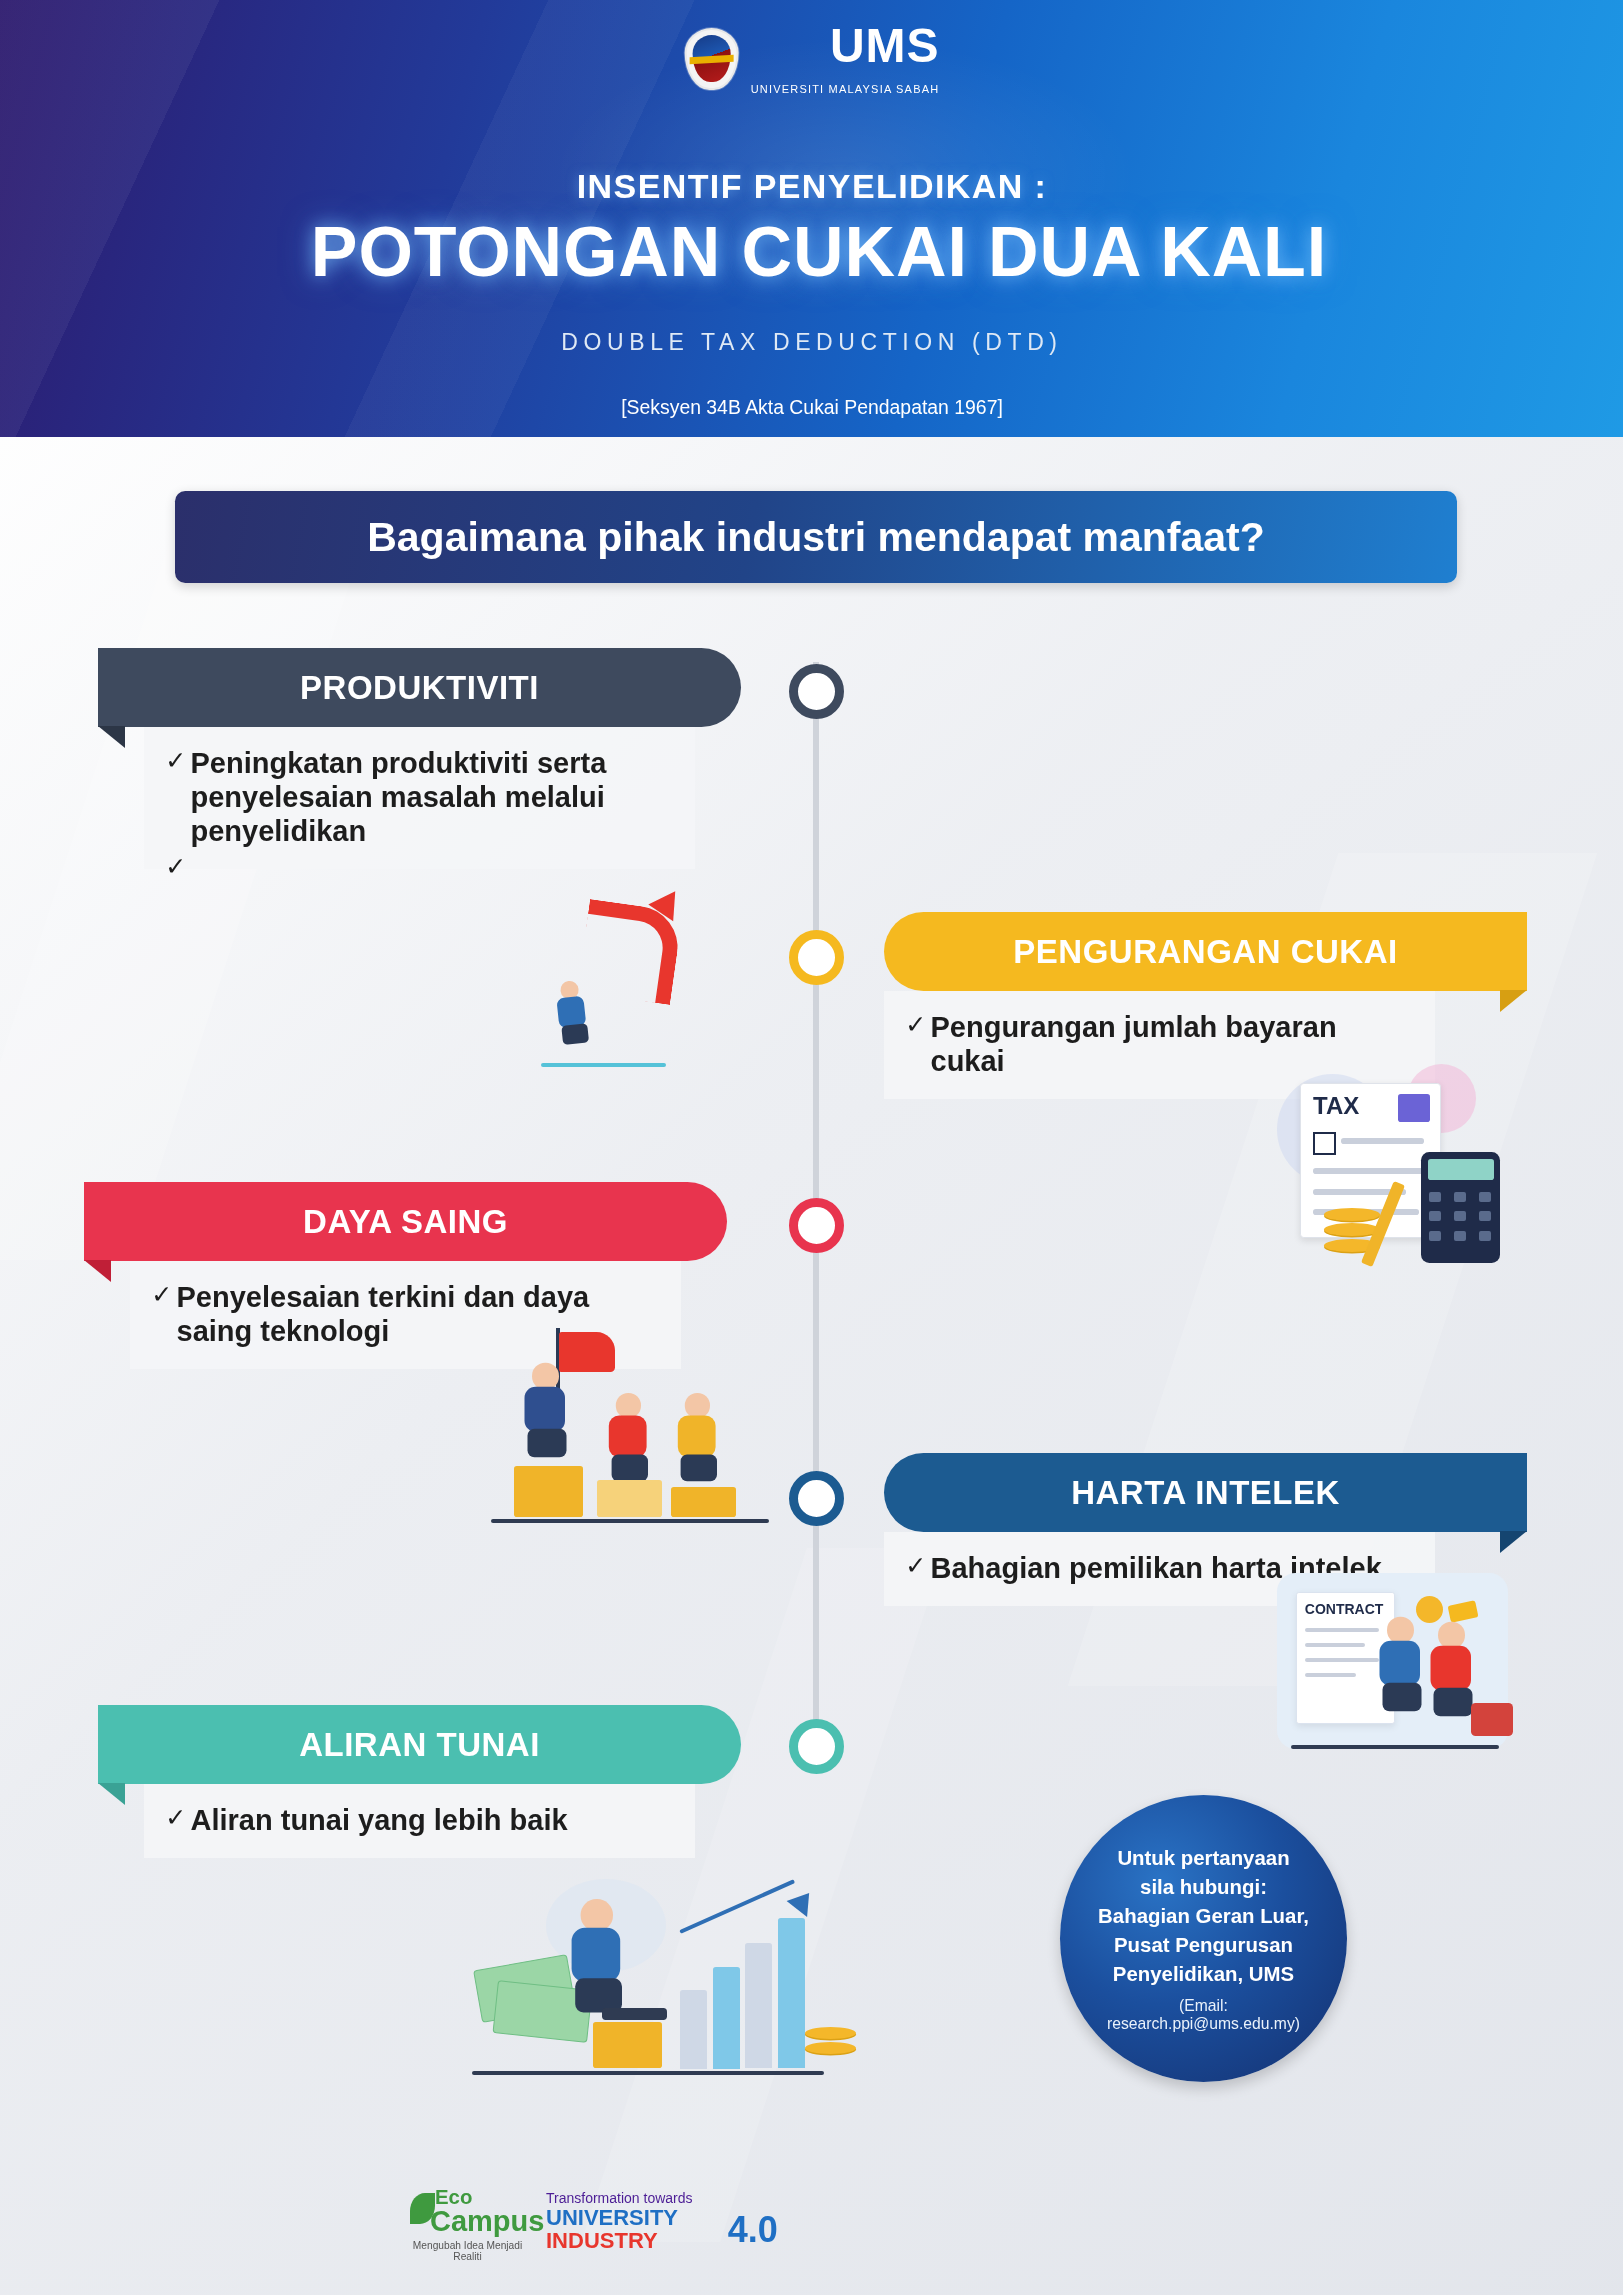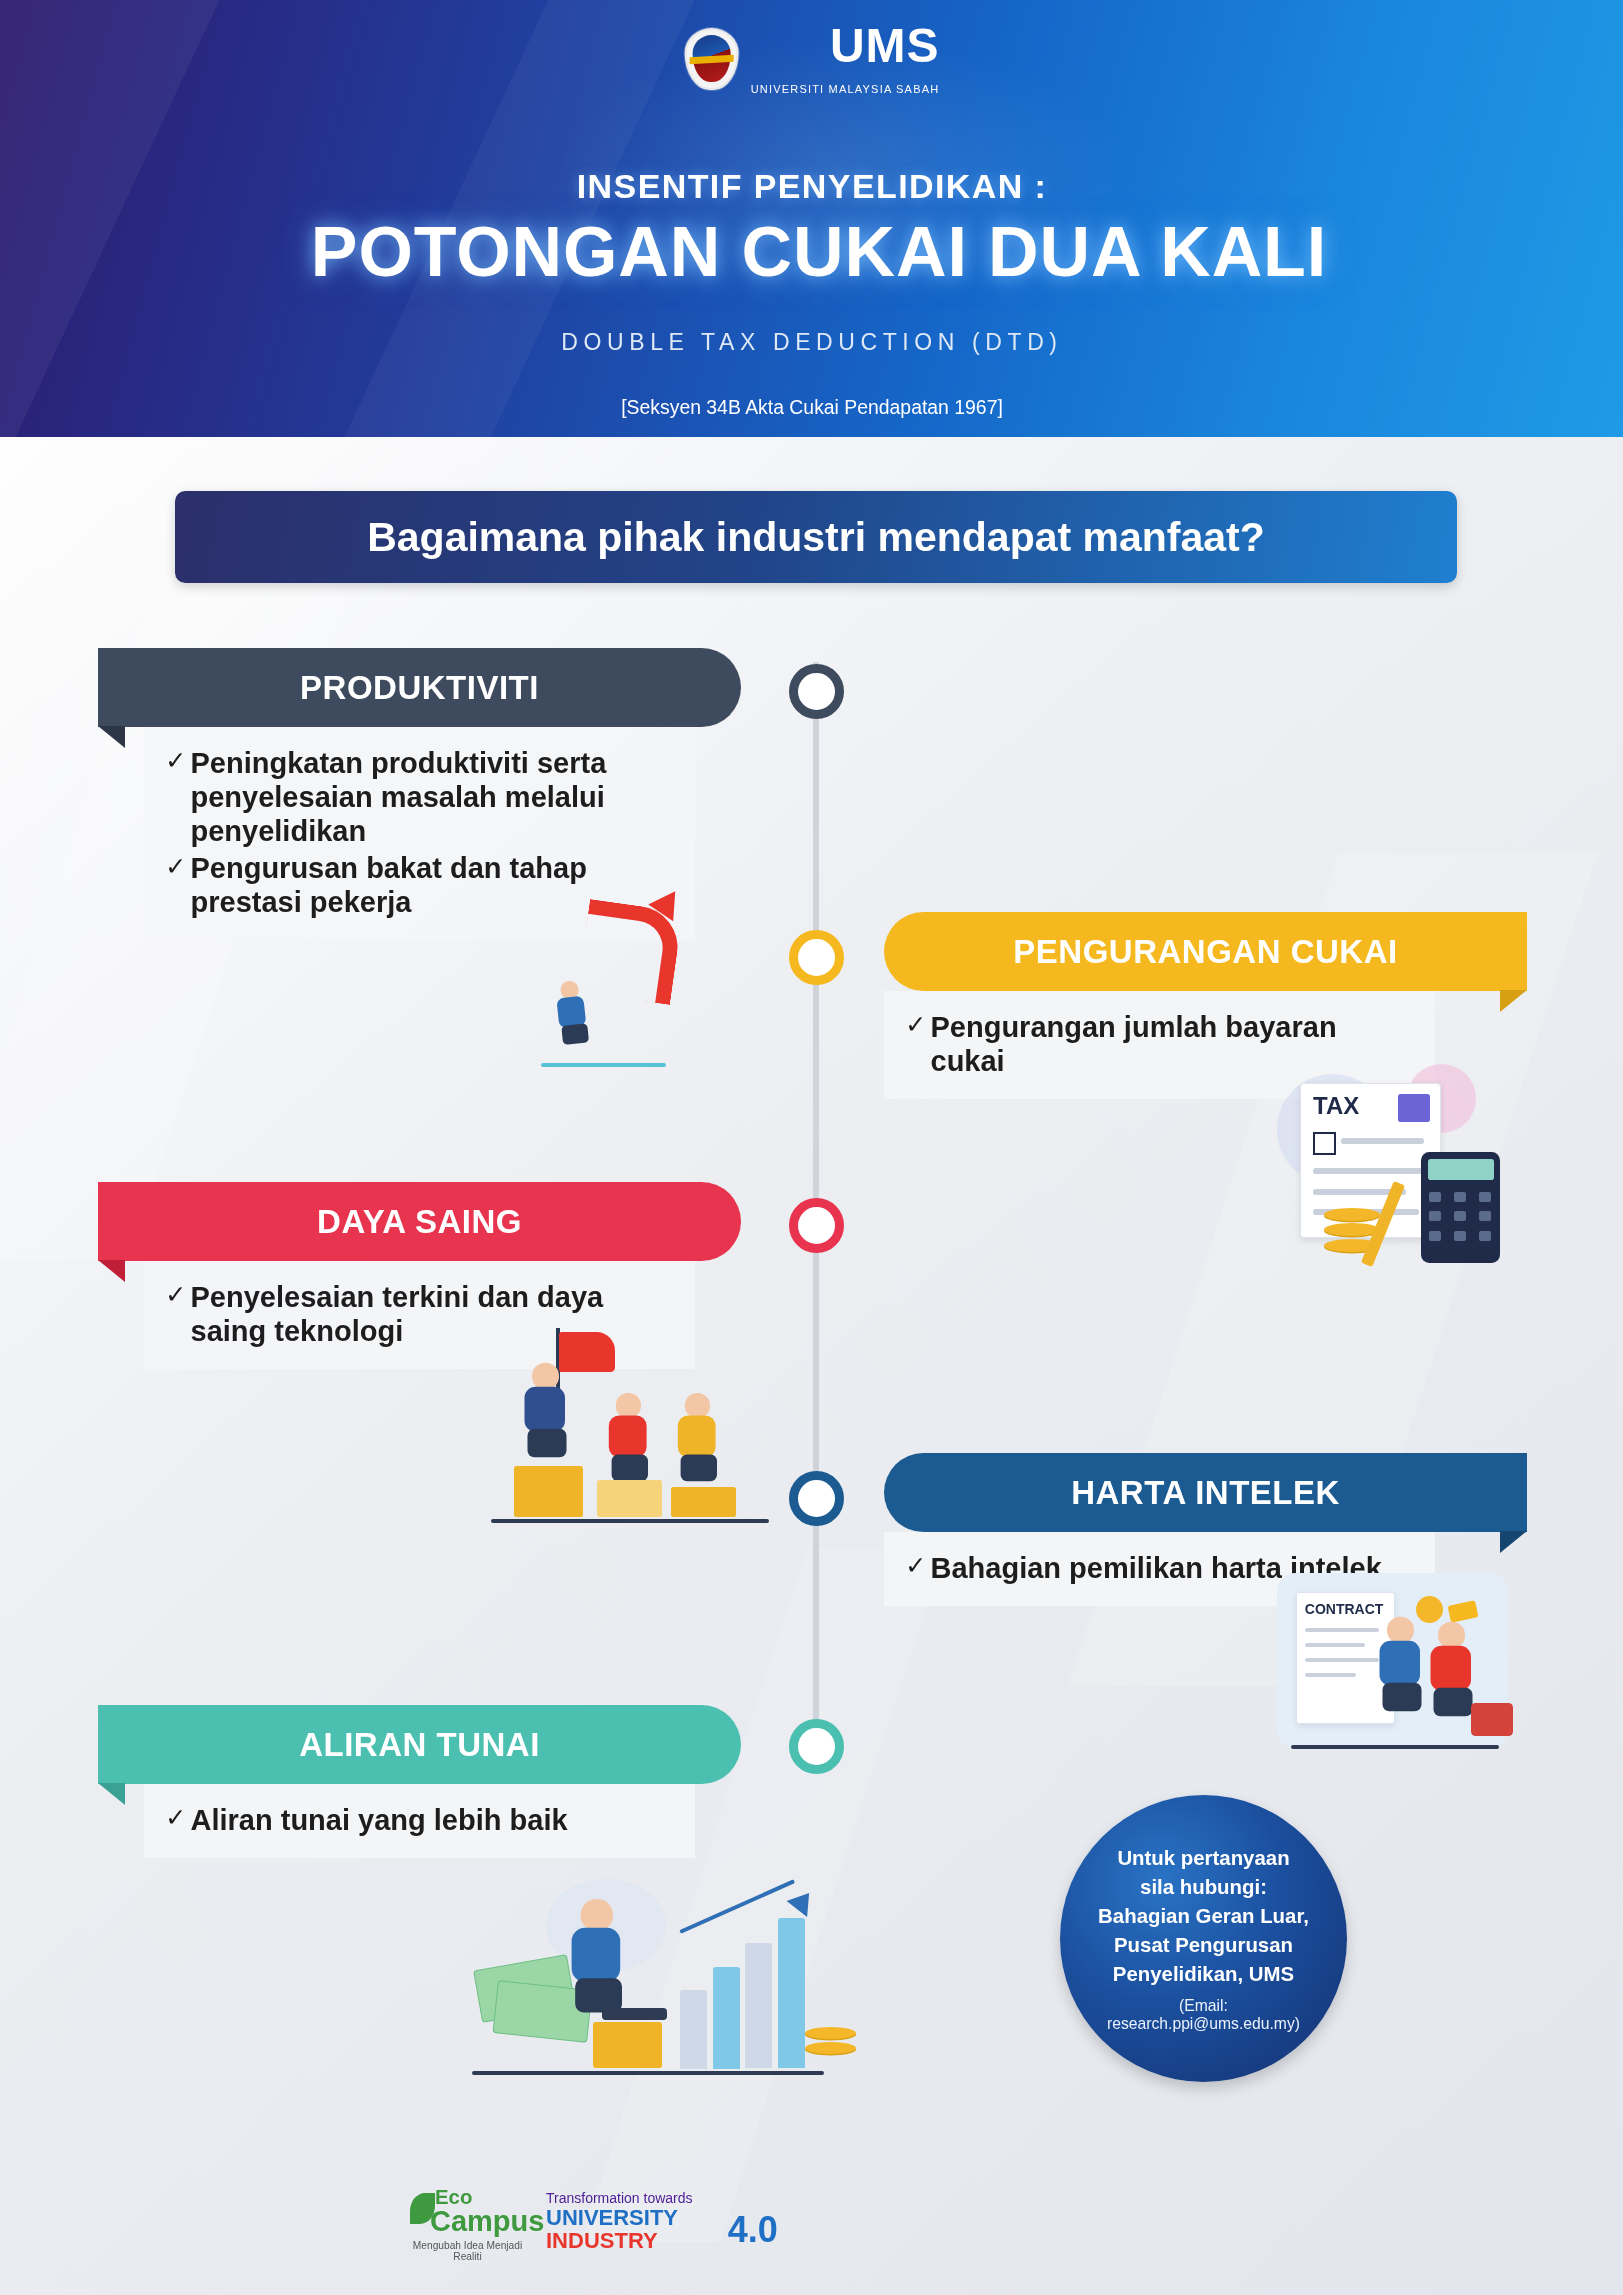--- a/index.html
+++ b/index.html
@@ -569,21 +569,21 @@
   <div class="node" style="left:789px; top:1719px; border:9.3px solid #4bbfb0;"></div>
 
   <div class="block" style="left:98px; top:648px; width:643px;">
     <div class="tab tab-left" style="width:643px; background:#3e4a5e;">
       <span>PRODUKTIVITI</span>
       <div class="notch notch-left" style="border-top-color:#2c3646;"></div>
     </div>
     <div class="panel" style="width:551px; margin-left:46px;">
       <ul>
         <li><span class="tick">✓</span><span>Peningkatan produktiviti serta penyelesaian masalah melalui penyelidikan</span></li>
-        <li><span class="tick">✓</span><span>Pengurusan bakat dan tahap prestasi pekerja</span></li>
+        <li><span class="tick">✓</span></li>
       </ul>
     </div>
   </div>
 
   <div class="illus" style="left:527px; top:893px; width:194px; height:204px;">
     <div class="arrow-red">
       <div class="arrow-head"></div>
     </div>
     <div class="person" style="left:28px; top:88px; transform:rotate(-6deg);">
       <div class="head"></div>
@@ -628,21 +628,21 @@
       <div class="key" style="left:8.3px; top:79px;"></div>
       <div class="key" style="left:33px; top:79px;"></div>
       <div class="key" style="left:58px; top:79px;"></div>
     </div>
     <div class="coin-stack" style="left:56px; top:184px; width:56px; height:13px;"></div>
     <div class="coin-stack" style="left:56px; top:168px; width:56px; height:13px;"></div>
     <div class="coin-stack" style="left:56px; top:153px; width:56px; height:13px;"></div>
     <div style="position:absolute; left:109px; top:125px; width:12px; height:88px; background:#f0b429; transform:rotate(22deg); border-radius:2.8px;"></div>
   </div>
 
-  <div class="block" style="left:98px; top:1182px; width:643px;">
+  <div class="block" style="left:84px; top:1182px; width:643px;">
     <div class="tab tab-left" style="width:643px; background:#e8344e;">
       <span>DAYA SAING</span>
       <div class="notch notch-left" style="border-top-color:#c01f37;"></div>
     </div>
     <div class="panel" style="width:551px; margin-left:46px;">
       <ul>
         <li><span class="tick">✓</span><span>Penyelesaian terkini dan daya saing teknologi</span></li>
       </ul>
     </div>
   </div>

